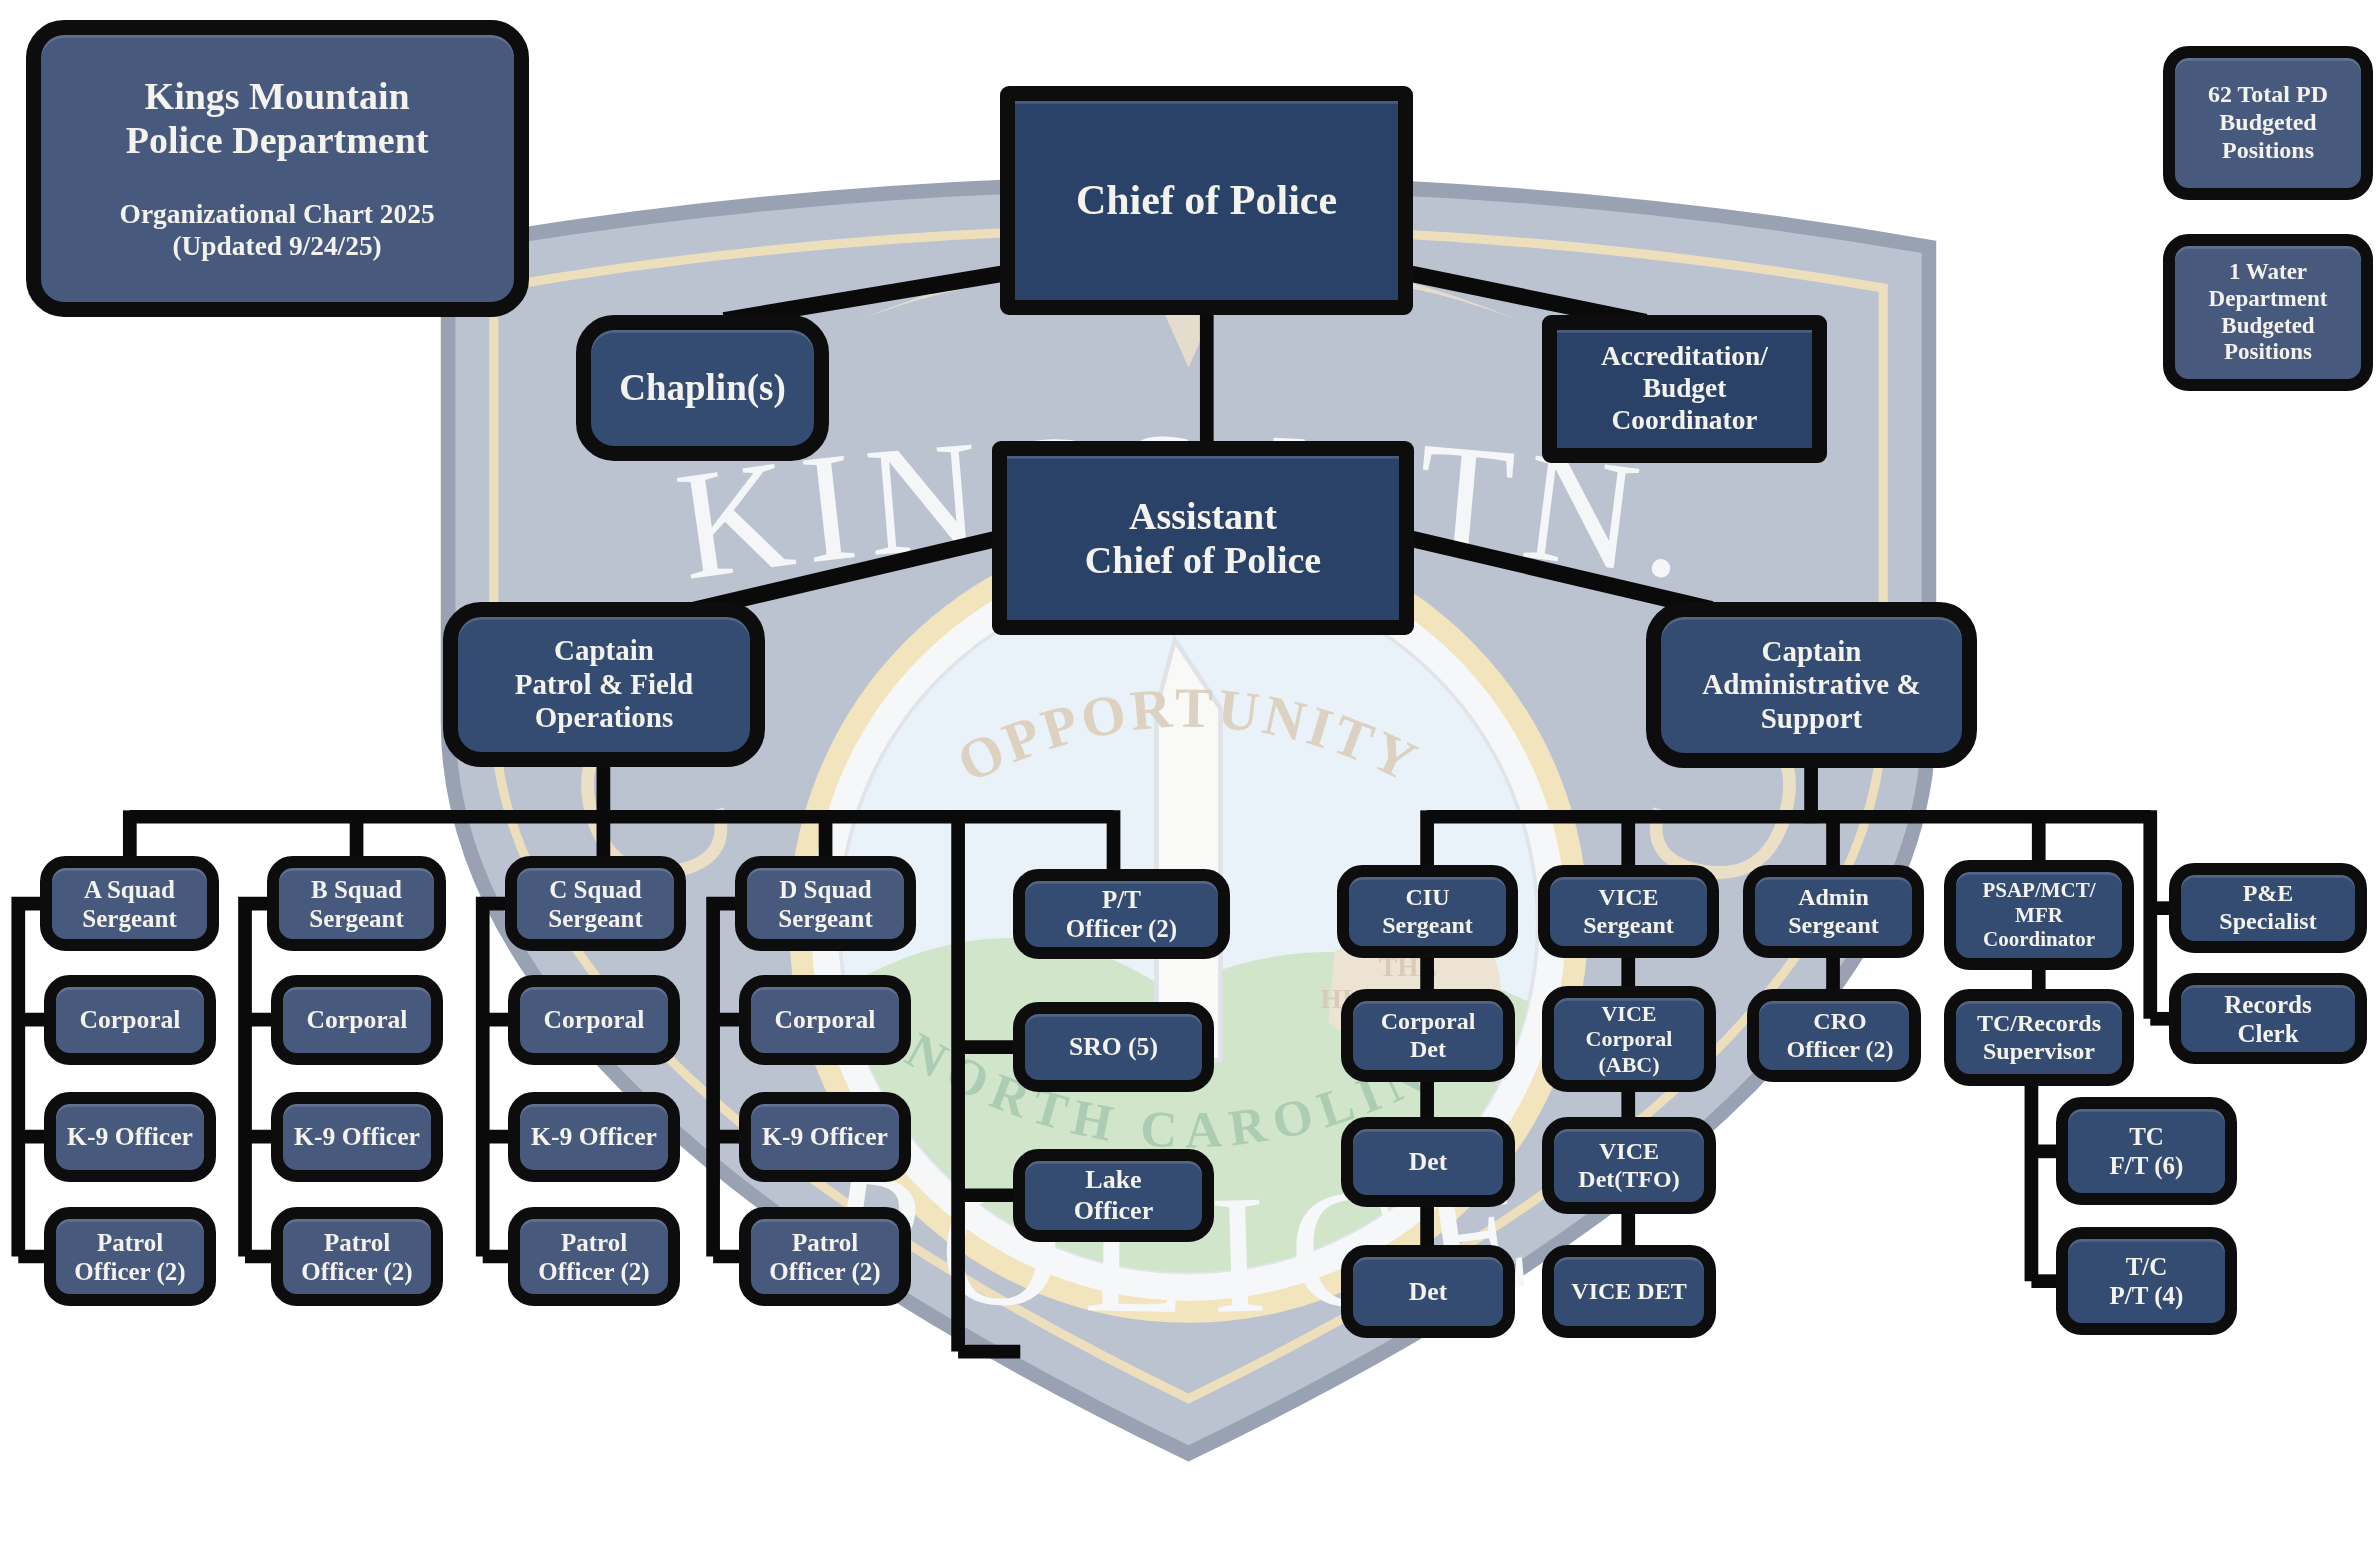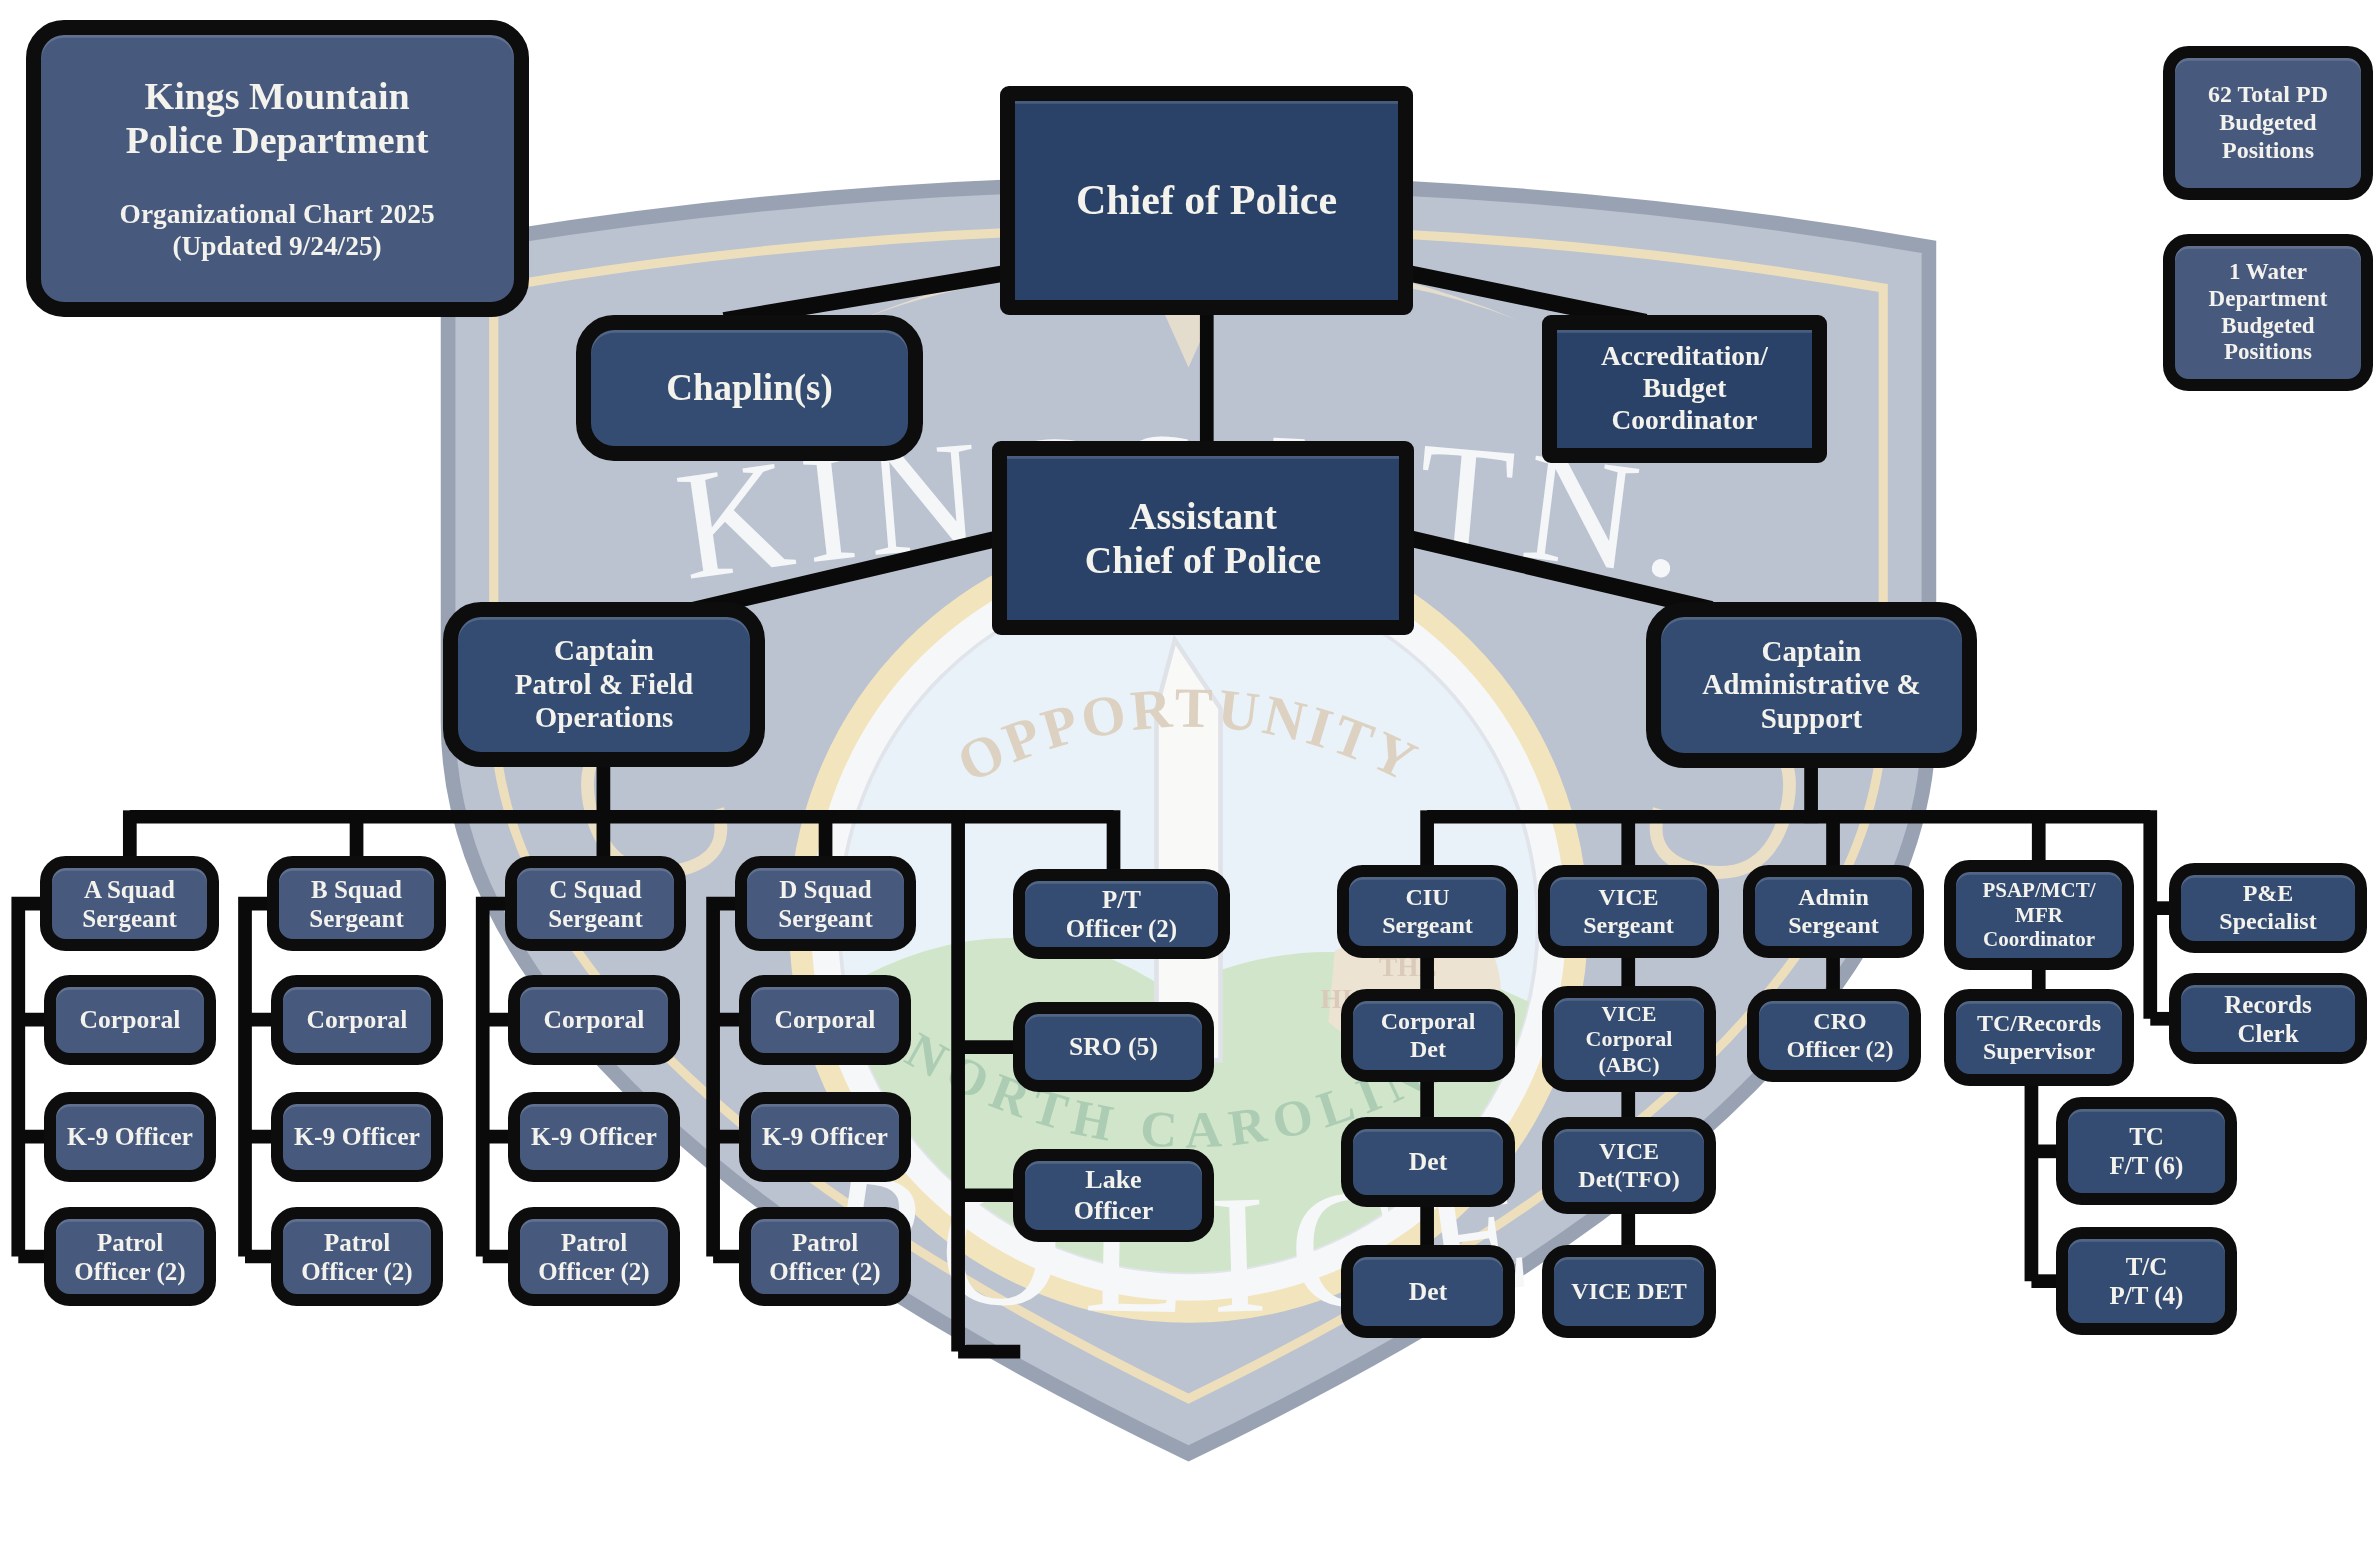--- a/index.html
+++ b/index.html
@@ -141,21 +141,21 @@
   </div>
   <div class="node light" style="left:2163px;top:46px;width:210px;height:154px;font-size:24px;">62 Total PD
 Budgeted
 Positions</div>
   <div class="node light" style="left:2163px;top:234px;width:210px;height:157px;font-size:23px;">1 Water
 Department
 Budgeted
 Positions</div>
 
   <div class="node big dark" style="left:1000px;top:86px;width:413px;height:229px;font-size:42px;">Chief of Police</div>
-  <div class="node big mid" style="left:576px;top:315px;width:347px;height:146px;font-size:37px;font-family:Liberation Serif, serif;">Chaplin(s)</div>
+  <div class="node big mid" style="left:576px;top:315px;width:253px;height:146px;font-size:37px;font-family:Liberation Serif, serif;">Chaplin(s)</div>
   <div class="node big dark" style="left:1542px;top:315px;width:285px;height:148px;font-size:27.4px;">Accreditation/
 Budget
 Coordinator</div>
   <div class="node big dark" style="left:992px;top:441px;width:422px;height:194px;font-size:38px;">Assistant
 Chief of Police</div>
   <div class="node big mid" style="left:443px;top:602px;width:322px;height:165px;font-size:29px;">Captain
 Patrol &amp; Field
 Operations</div>
   <div class="node big mid" style="left:1646px;top:602px;width:331px;height:166px;font-size:29px;">Captain
 Administrative &amp;

